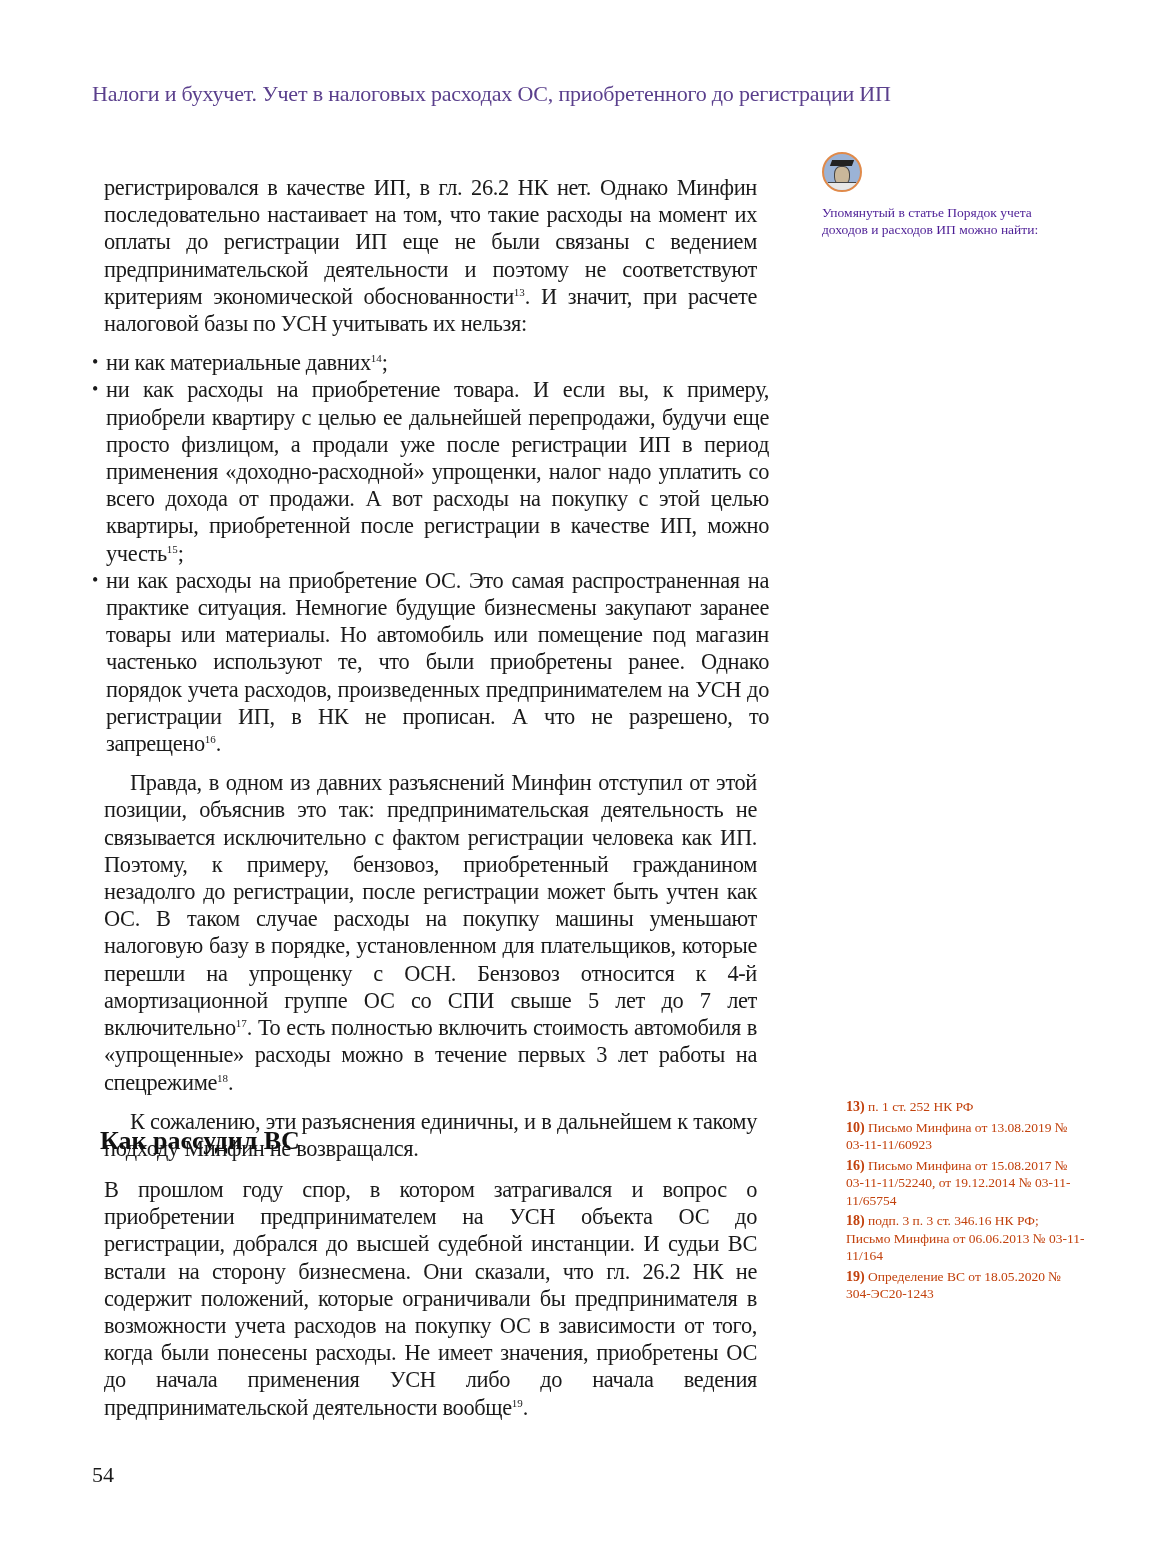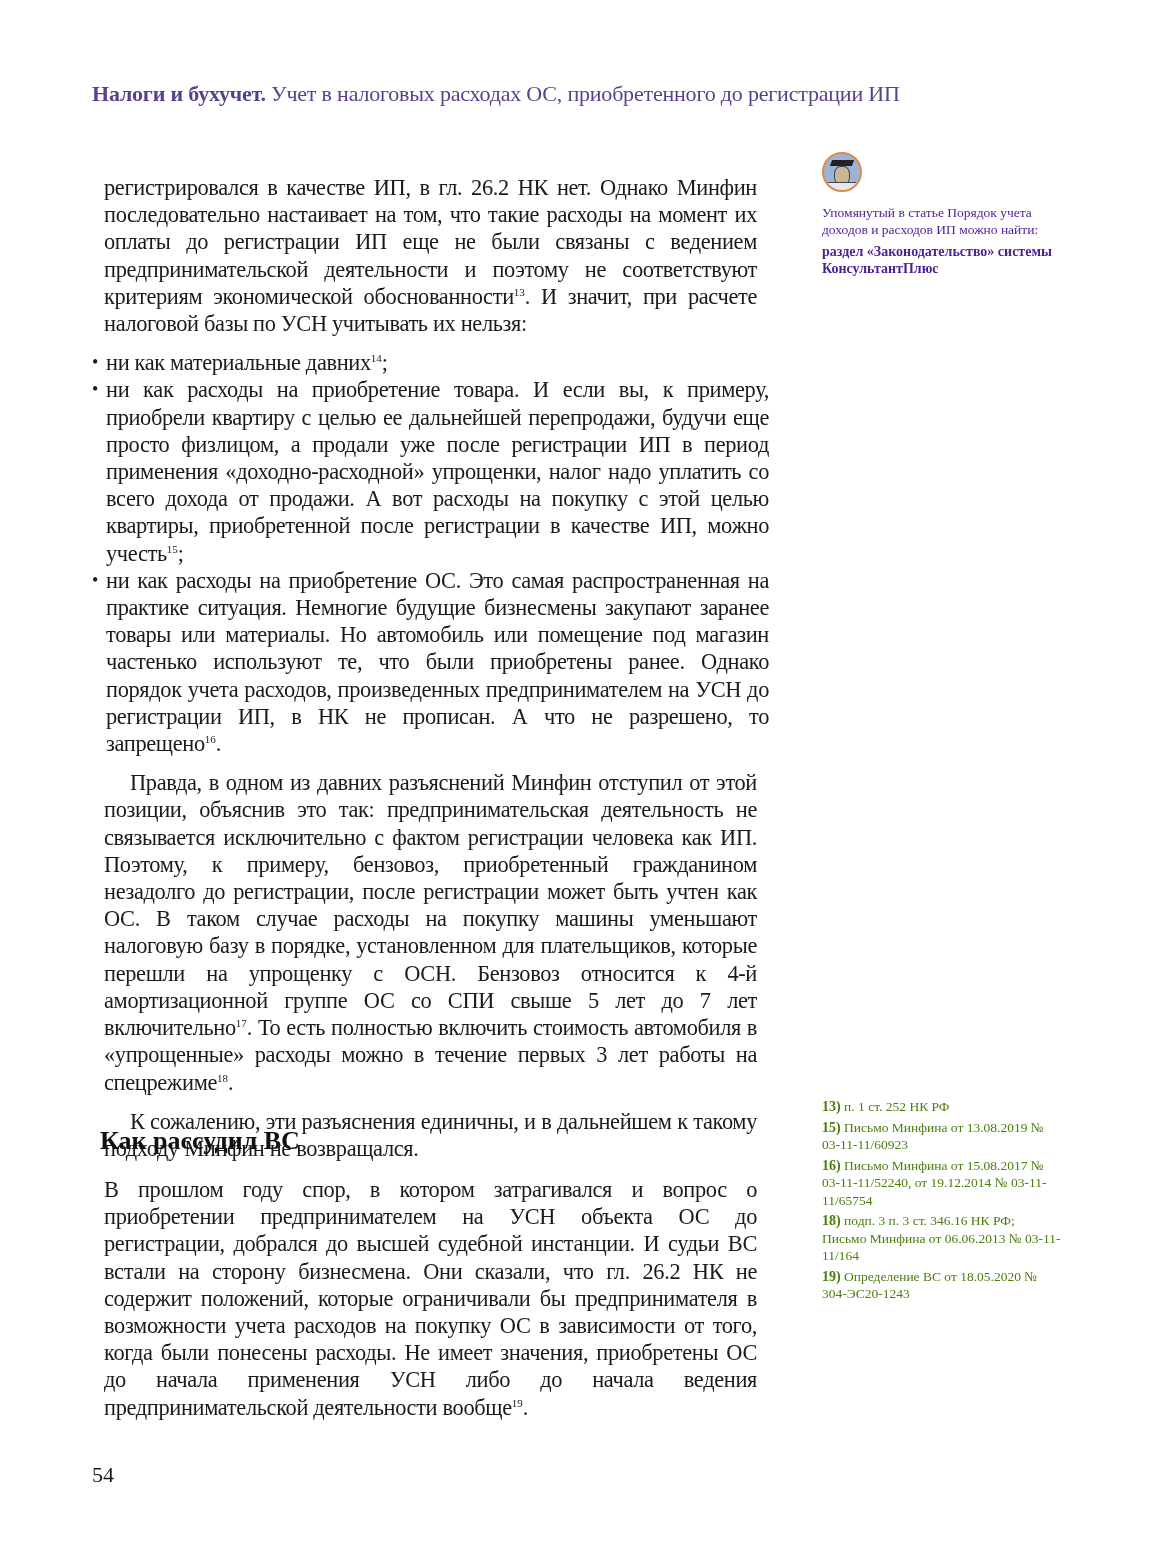--- a/index.html
+++ b/index.html
@@ -5,21 +5,21 @@
     html, body { margin: 0; padding: 0; background: #ffffff; }
     body {
       width: 1163px; height: 1559px; position: relative; overflow: hidden;
       color: #1a1a1a;
       font-family: "Liberation Serif", "DejaVu Serif", serif;
     }
     .running-head {
       position: absolute; left: 92px; top: 81px; width: 900px;
       font-size: 22px; color: #5a3f8c; letter-spacing: -0.2px; white-space: nowrap;
     }
-    .running-head .section { font-weight: bold; margin-top: 40px; }
+    .running-head .section { font-weight: normal; margin-top: 40px; }
     .main {
       position: absolute; left: 92px; top: 162px; width: 677px;
       font-size: 22.4px; line-height: 27.2px; text-align: justify;
       letter-spacing: -0.35px;
     }
     .main p { margin: 12px; }
     .main p.indent { text-indent: 26px; }
     .main ul { list-style: none; margin: 0; padding: 0; }
     .main ul li { position: relative; padding-left: 14px; }
     .main ul li .bullet {
@@ -51,22 +51,22 @@
     .avatar .cap {
       position: absolute; left: 7px; top: 6px; width: 22px; height: 6px;
       background: #222; transform: skewX(-20deg);
     }
     .avatar .body {
       position: absolute; left: 4px; top: 28px; width: 28px; height: 12px;
       background: #e8e8e8; border-top: 1px solid #444;
     }
     .side-note .bold { font-weight: bold; margin-top: 5px; font-size: 14px; line-height: 17px; }
     .footnotes {
-      position: absolute; left: 822px; top: 1098px; width: 240px;
-      font-size: 13.5px; line-height: 17.5px; color: #4d7c0f;
+      position: absolute; left: 846px; top: 1098px; width: 240px;
+      font-size: 13.5px; line-height: 17.5px; color: #c2410c;
     }
     .fn { margin-bottom: 3px; }
     .fn .num { font-weight: bold; font-size: 14px; }
   </style>
 </head>
 <body>
 
 <div class="running-head">
   <span class="section">Налоги и бухучет.</span>
   <span>Учет в налоговых расходах ОС, приобретенного до регистрации ИП</span>
@@ -89,24 +89,23 @@
   <p><span>В прошлом году спор, в котором затрагивался и вопрос о приобретении предпринимателем на УСН объекта ОС до регистрации, добрался до высшей судебной инстанции. И судьи ВС встали на сторону бизнесмена. Они сказали, что гл. 26.2 НК не содержит положений, которые ограничивали бы предпринимателя в возможности учета расходов на покупку ОС в зависимости от того, когда были понесены расходы. Не имеет значения, приобретены ОС до начала применения УСН либо до начала ведения предпринимательской деятельности вообще</span><sup>19</sup><span>.</span></p>
 </div>
 
 <div class="side-note">
   <div class="avatar">
     <div class="cap"></div>
     <div class="face"></div>
     <div class="body"></div>
   </div>
   <div>Упомянутый в статье Порядок учета доходов и расходов ИП можно найти:</div>
-  <div class="bold">раздел «Законодательство» системы КонсультантПлюс</div>
 </div>
 
 <div class="footnotes">
   <div class="fn"><span class="num">13)</span> <span>п. 1 ст. 252 НК РФ</span></div>
-  <div class="fn"><span class="num">15)</span> <span>Письмо Минфина от 13.08.2019 № 03-11-11/60923</span></div>
+  <div class="fn"><span class="num">10)</span> <span>Письмо Минфина от 13.08.2019 № 03-11-11/60923</span></div>
   <div class="fn"><span class="num">16)</span> <span>Письмо Минфина от 15.08.2017 № 03-11-11/52240, от 19.12.2014 № 03-11-11/65754</span></div>
   <div class="fn"><span class="num">18)</span> <span>подп. 3 п. 3 ст. 346.16 НК РФ; Письмо Минфина от 06.06.2013 № 03-11-11/164</span></div>
   <div class="fn"><span class="num">19)</span> <span>Определение ВС от 18.05.2020 № 304-ЭС20-1243</span></div>
 </div>
 
 <div class="page-number">54</div>
 
 </body></html>

